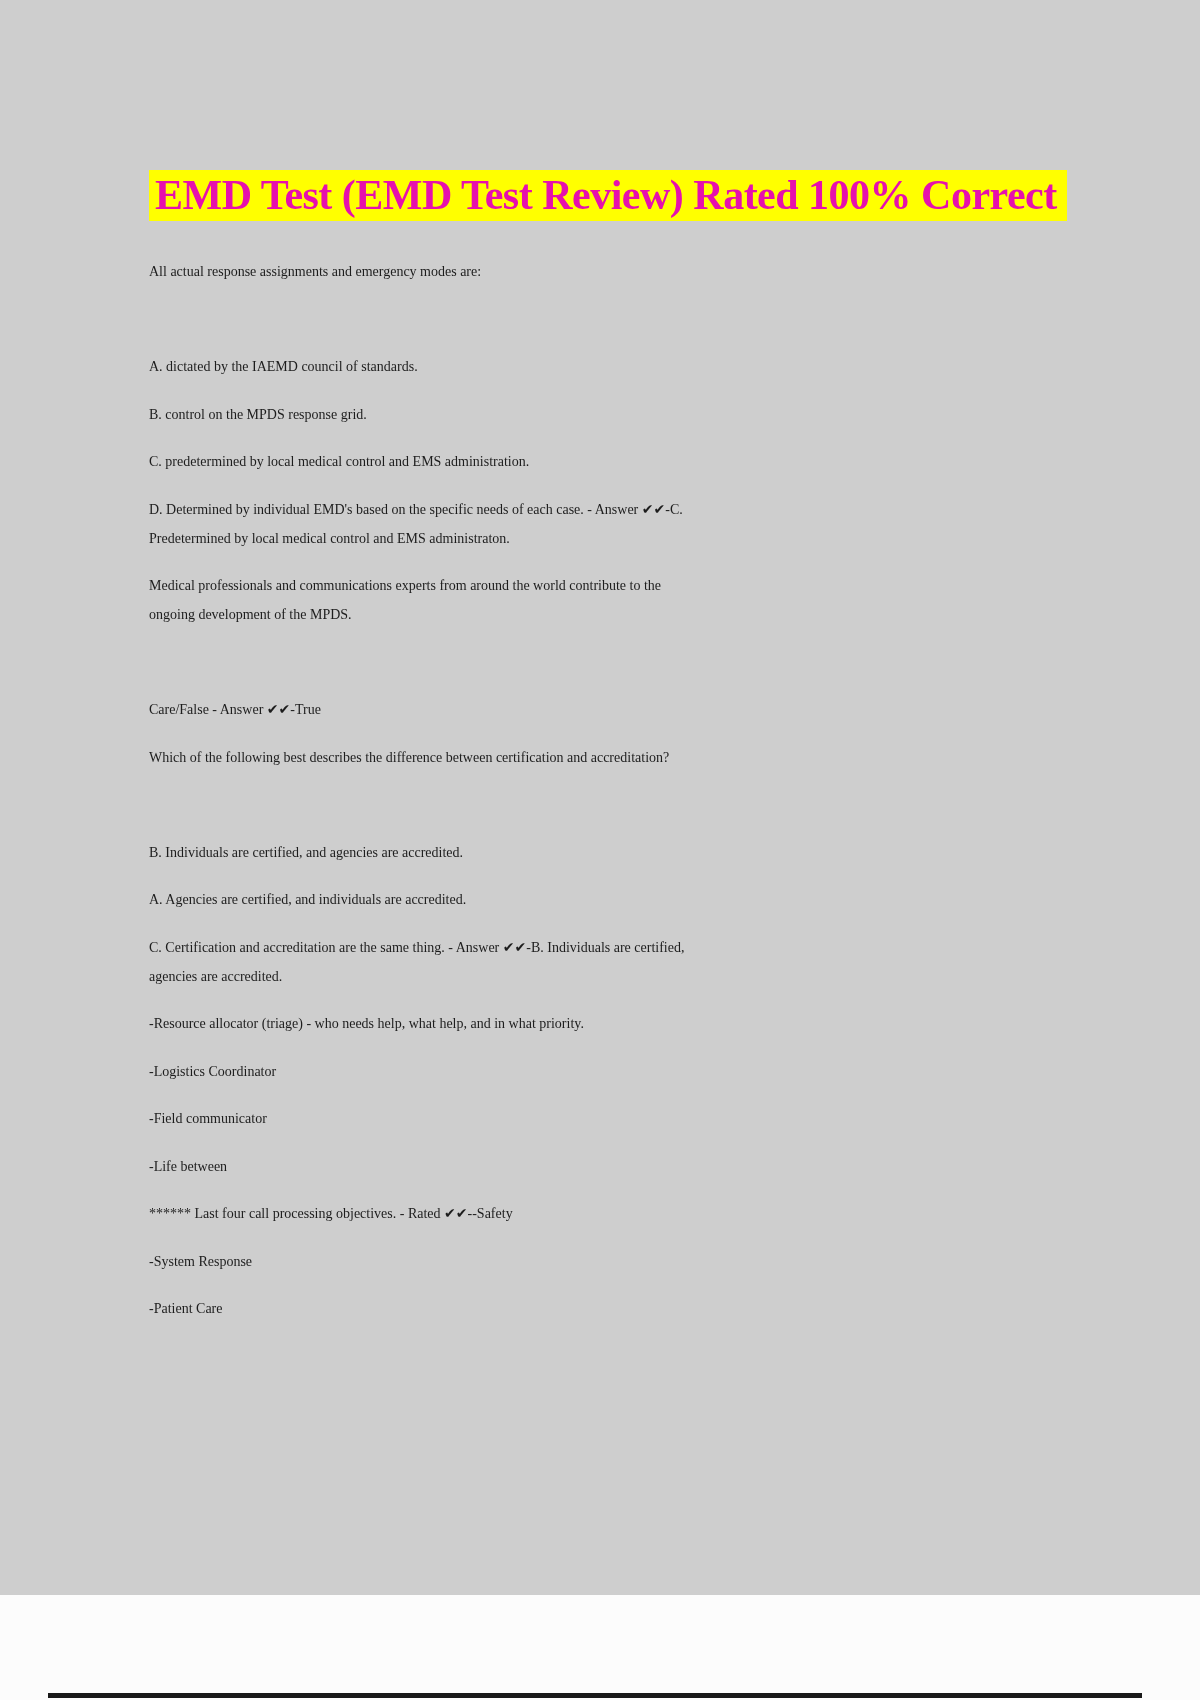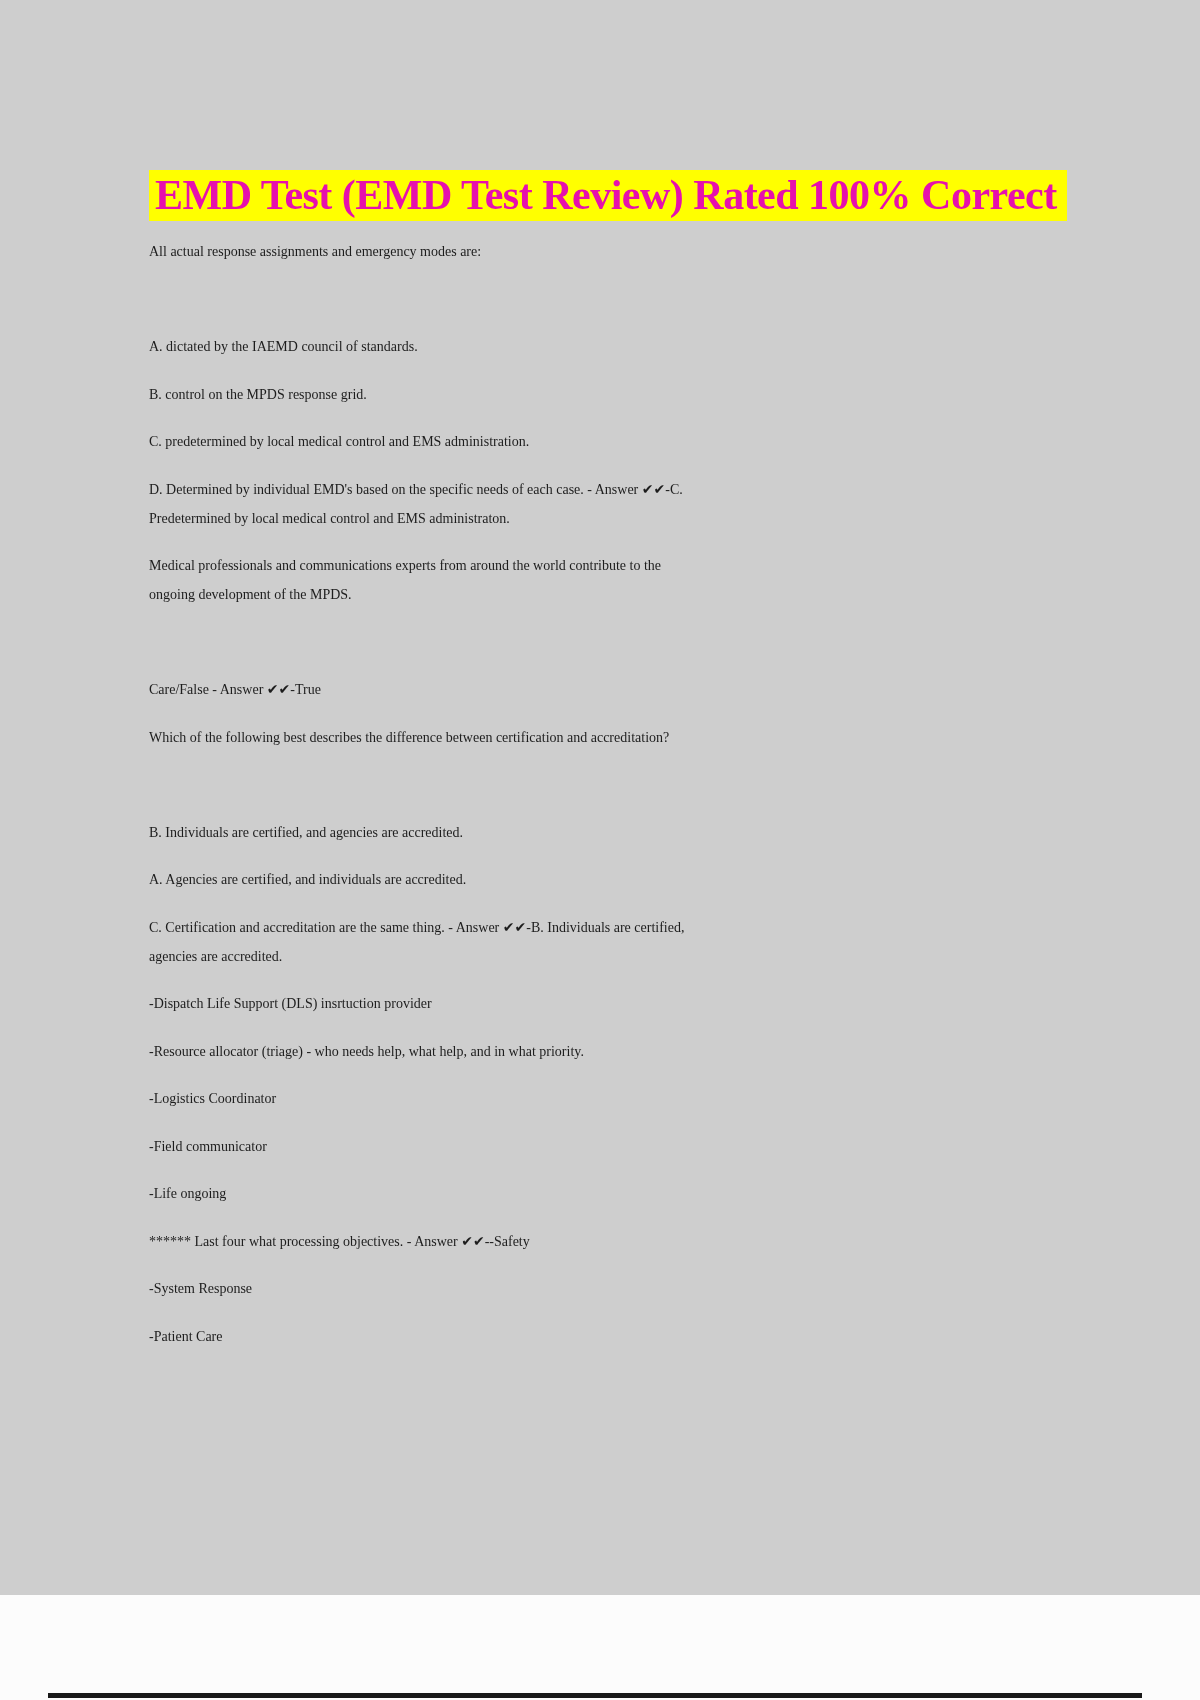--- a/index.html
+++ b/index.html
@@ -16,21 +16,21 @@
   }
 
   .content {
     position: absolute;
     top: 0;
     left: 149px;
     width: 965px;
   }
 
   .title-row {
-    margin: 170px 0 16px 0;
+    margin: 170px 0 36px 0;
     line-height: 0;
   }
 
   .title {
     display: inline-block;
     margin: 0;
     background: var(--title-hl, #ffff00);
     color: var(--title-color, #e610ad);
     font-weight: bold;
     font-size: 42px;
@@ -89,25 +89,24 @@
         <p>Medical professionals and communications experts from around the world contribute to the
 ongoing development of the MPDS.</p>
         <p class="spacer"></p>
         <p>Care/False - Answer ✔✔-True</p>
         <p>Which of the following best describes the difference between certification and accreditation?</p>
         <p class="spacer"></p>
         <p>B. Individuals are certified, and agencies are accredited.</p>
         <p>A. Agencies are certified, and individuals are accredited.</p>
         <p>C. Certification and accreditation are the same thing. - Answer ✔✔-B. Individuals are certified,
 agencies are accredited.</p>
-        <p>-Dispatch Life Support (DLS) insrtuction provider</p>
         <p>-Resource allocator (triage) - who needs help, what help, and in what priority.</p>
         <p>-Logistics Coordinator</p>
         <p>-Field communicator</p>
-        <p>-Life ongoing</p>
-        <p>****** Last four what processing objectives. - Answer ✔✔--Safety</p>
+        <p>-Life between</p>
+        <p>****** Last four call processing objectives. - Rated ✔✔--Safety</p>
         <p>-System Response</p>
         <p>-Patient Care</p>
       </div>
   </div>
   <div class="page-gap"></div>
   <div class="next-page-bar"></div>
 </div>
 
 </body></html>

